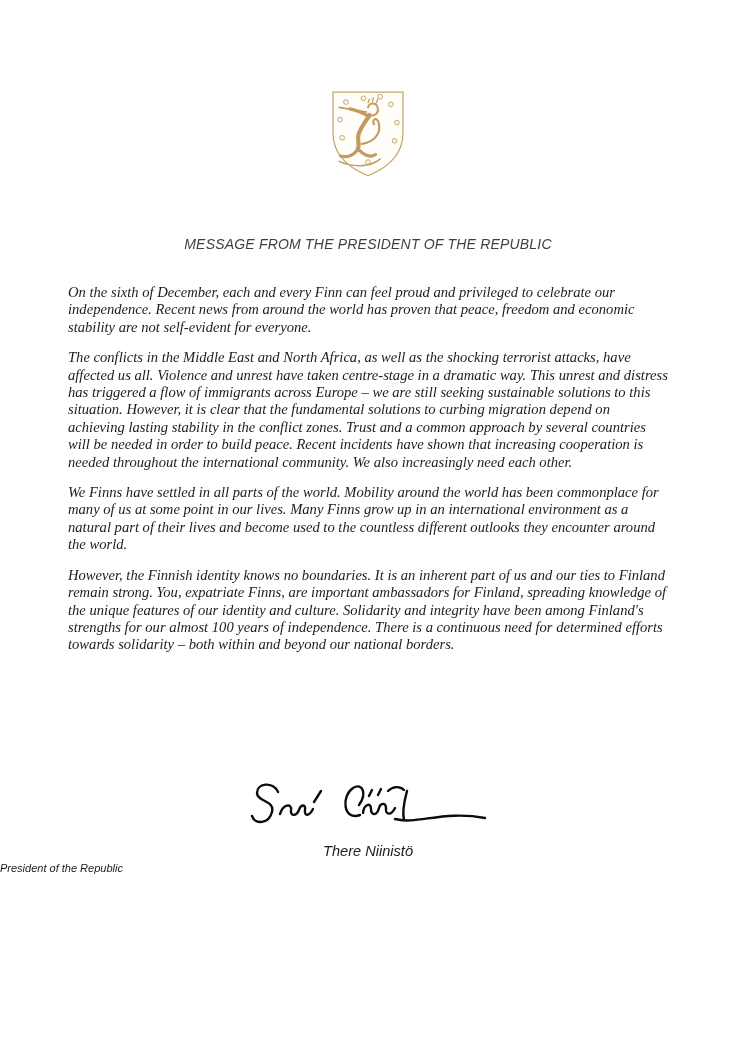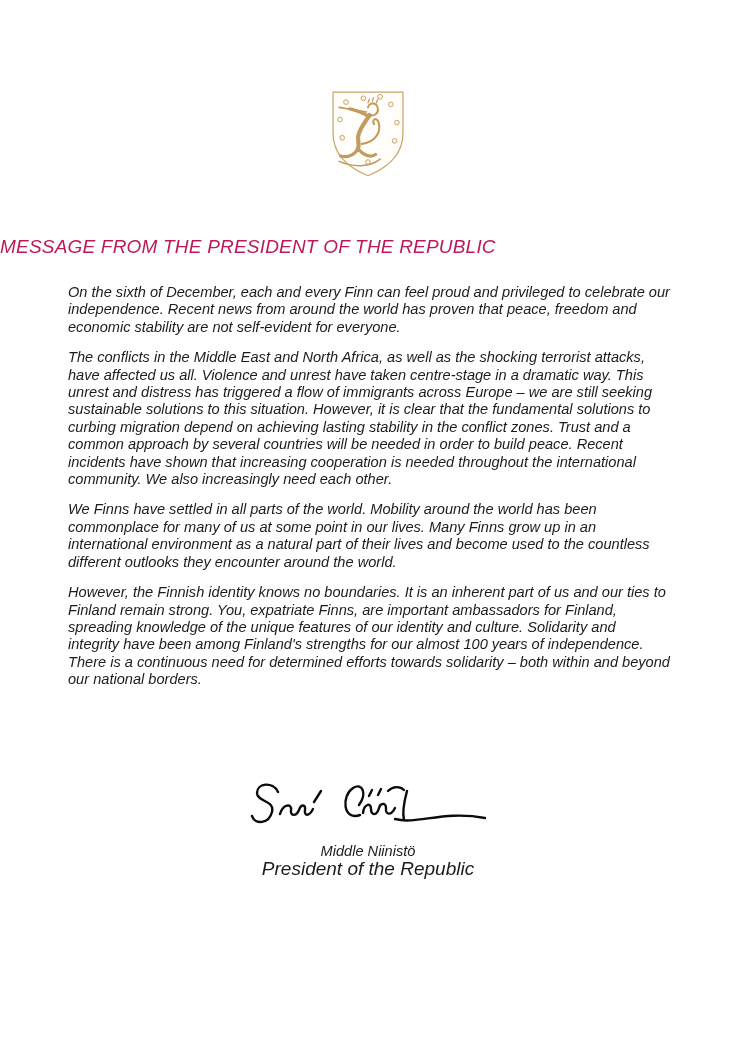--- a/index.html
+++ b/index.html
@@ -20,32 +20,33 @@
     transform: translateX(-50%);
     width: 76px;
     height: 92px;
   }
   .crest svg { display: block; width: 100%; height: 100%; }
   .doc-title {
     position: absolute;
     top: 236px;
     left: 0;
     width: 736px;
-    text-align: left;
-    font-size: 19px;
+    text-align: center;
+    font-size: 14px;
     letter-spacing: 0.2px;
-    color: #be185d;
+    color: #404040;
   }
   .body-text {
     position: absolute;
     top: 284px;
     left: 68px;
     width: 602px;
     font-size: 14.6px;
     line-height: 17.4px;
+    font-family: Liberation Serif, serif;
   }
   .body-text p { margin: 0 0 13px 0; }
   .signature-wrap {
     position: absolute;
     top: 778px;
     left: 0;
     width: 736px;
     text-align: center;
   }
   .signature-wrap svg { display: inline-block; }
@@ -56,22 +57,22 @@
     width: 736px;
     text-align: center;
     font-size: 14.6px;
     line-height: 17.4px;
   }
   .closing-role {
     position: absolute;
     top: 860px;
     left: 0;
     width: 736px;
-    text-align: center;
-    font-size: 19px;
+    text-align: left;
+    font-size: 11px;
     line-height: 17.4px;
   }
 </style>
 </head>
 <body>
 
 <div class="page">
 
   <div class="crest">
     <svg viewBox="0 0 100 118" xmlns="http://www.w3.org/2000/svg">
@@ -140,16 +141,16 @@
 
         <path d="M141,13 C146,8 153,8 157,12"></path>
 
         <path d="M160,13 C157,24 155,34 157,42"></path>
 
         <path d="M148,41 C170,47 196,32 238,40"></path>
       </g>
     </svg>
   </div>
 
-  <div class="closing-name">Middle Niinistö</div>
+  <div class="closing-name">There Niinistö</div>
   <div class="closing-role">President of the Republic</div>
 
 </div>
 
 </body></html>

